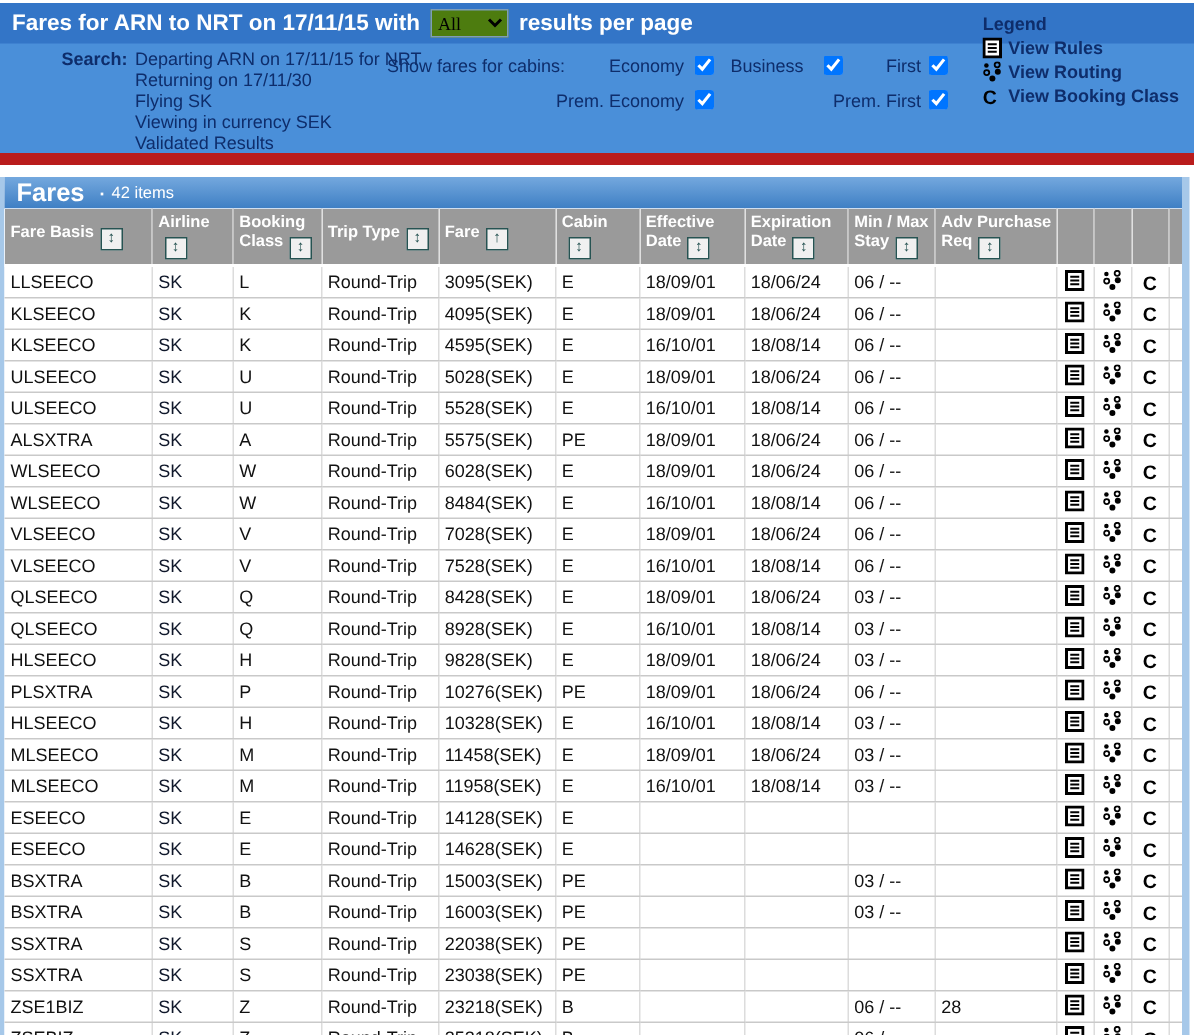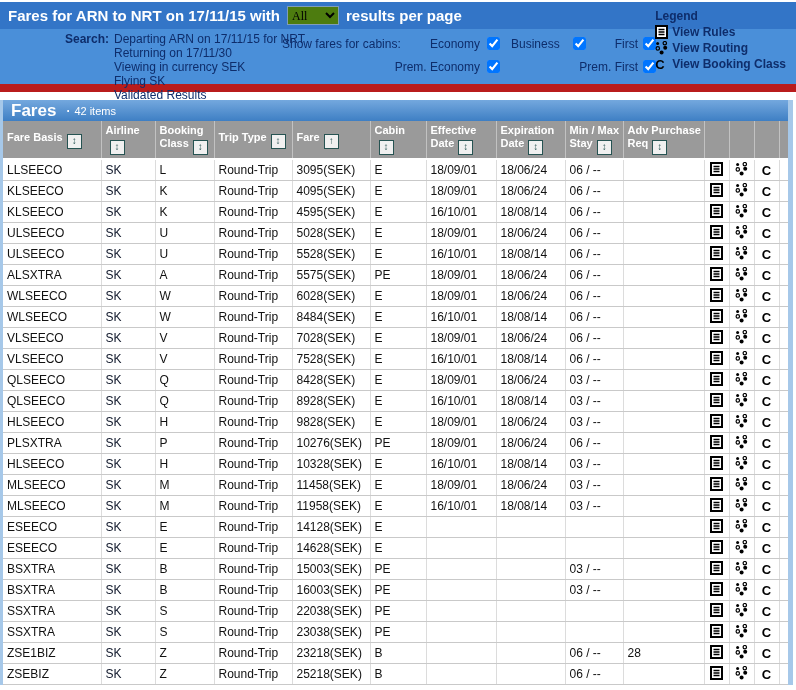--- a/index.html
+++ b/index.html
@@ -3,21 +3,21 @@
 <meta charset="utf-8">
 <style>
   html,body{margin:0;padding:0;}
   body{font-family:"Liberation Sans","DejaVu Sans",sans-serif;background:#fff;}
   #page{width:796px;height:690px;overflow:hidden;background:#fff;position:relative;}
 
   
   .header{position:relative;background:#4a8fd9;border-bottom:8px solid #b91c1c;margin-top:2px;}
   .titlebar{background:#3375c7;height:27px;display:flex;align-items:center;padding-left:8px;color:#fff;font-size:15px;font-weight:bold;}
   .titlebar .sel{margin:0 7px;height:19px;font-size:12px;font-family:Liberation Serif, serif;background:#4d7c0f;border:1px solid #7f9db9;width:52px;}
-  .searchpanel{height:55px;position:relative;color:#0e2d6b;font-size:12px;margin-left:24px;}
+  .searchpanel{height:73px;position:relative;color:#0e2d6b;font-size:12px;}
   .search-block{position:absolute;left:0;top:3px;display:flex;}
   .search-label{width:85px;text-align:right;font-weight:bold;margin-right:5px;line-height:14px;}
   .search-lines div{line-height:14px;}
   .cabins-label{position:absolute;left:258px;top:8px;}
   .cab-label{position:absolute;}
   .ra{text-align:right;}
   .cb{position:absolute;width:13px;height:13px;margin:0;}
   .lbl-economy{left:330px;width:126px;top:8px;}
   .cb-economy{left:463px;top:8px;}
   .lbl-business{left:487px;top:8px;}
@@ -68,22 +68,22 @@
       </select>
       <span>results per page</span>
     </div>
 
     <div class="searchpanel">
       <div class="search-block">
         <div class="search-label">Search:</div>
         <div class="search-lines">
           <div>Departing ARN on 17/11/15 for NRT</div>
           <div>Returning on 17/11/30</div>
+          <div>Flying SK</div>
           <div>Viewing in currency SEK</div>
-          <div>Flying SK</div>
           <div>Validated Results</div>
         </div>
       </div>
 
       <div class="cabins-label">Show fares for cabins:</div>
 
       <span class="cab-label ra lbl-economy">Economy</span>
       <input type="checkbox" class="cb cb-economy" checked="checked" style="">
       <span class="cab-label lbl-business">Business</span>
       <input type="checkbox" class="cb cb-business" checked="checked" style="">

